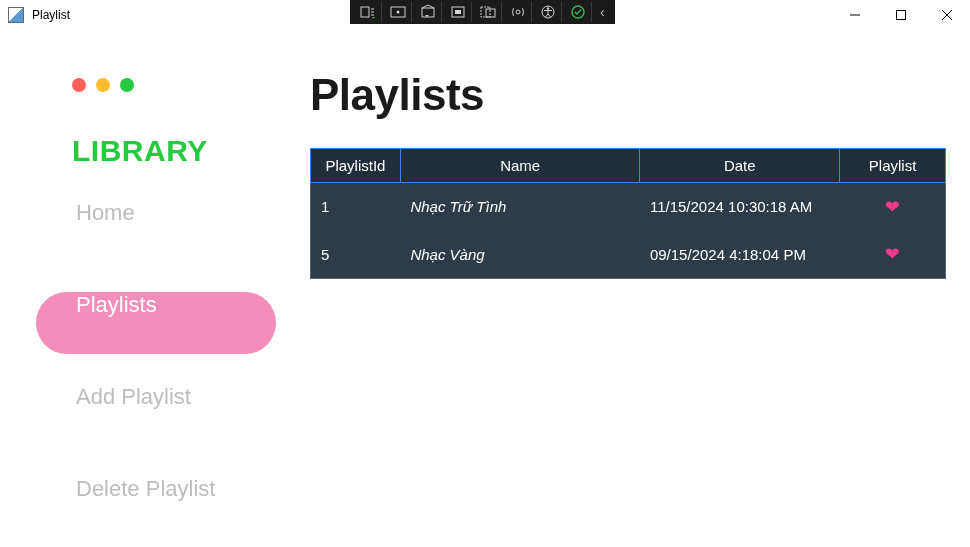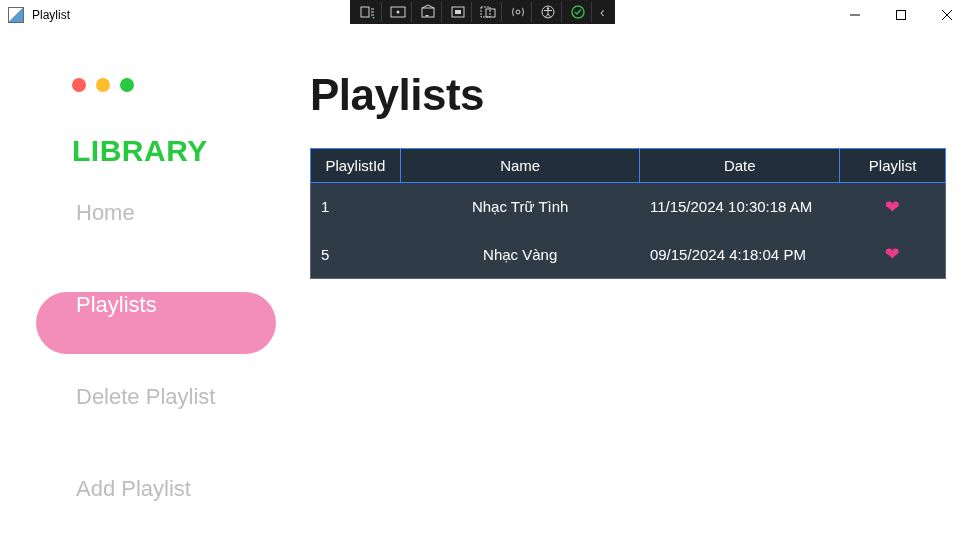--- a/index.html
+++ b/index.html
@@ -43,21 +43,21 @@
     .thead th { color: #fff; font-weight: 400; font-size: 15px; padding: 8px 0; border: 1px solid #3b82f6; text-align: center;}
     .col-id { width: 90px; }
     .col-name { width: 240px; }
     .col-date { width: 200px; }
     .col-actions { width: 106px; }
     .tbody { background: #2f3b47; }
     .tbody tr { height: 48px; }
     .tbody td { color: #fff; font-size: 15px; padding: 0 10px; border: 0; }
     .tbody-wrapper { border-left: 1px solid #5a6672; border-right: 1px solid #5a6672; border-bottom: 1px solid #5a6672;}
     .id-cell { text-align: left; padding-left: 10px; }
-    .name-cell { text-align: center; }
+    .name-cell { text-align: left; font-style: italic; }
     .date-cell { }
     .actions-cell { text-align: center; }
     .heart { color: #ec3b8c; font-size: 18px; cursor: pointer; }
   </style>
 </head>
 <body>
 
 <div class="titlebar">
   <div class="titlebar-icon"></div>
   <span class="titlebar-title">Playlist</span>
@@ -145,24 +145,24 @@
     </div>
     <div class="lib-heading">LIBRARY</div>
     <nav class="nav" id="nav">
         <div class="nav-item">
           <span>Home</span>
         </div>
         <div class="nav-item active">
           <span>Playlists</span>
         </div>
         <div class="nav-item">
-          <span>Delete Playlist</span>
+          <span>Add Playlist</span>
         </div>
         <div class="nav-item">
-          <span>Add Playlist</span>
+          <span>Delete Playlist</span>
         </div>
       </nav>
   </aside>
 
   <main class="content">
     <h1 class="page-title">Playlists</h1>
     <table class="table">
       <thead class="thead">
         <tr>
           <th class="col-id">PlaylistId</th>

